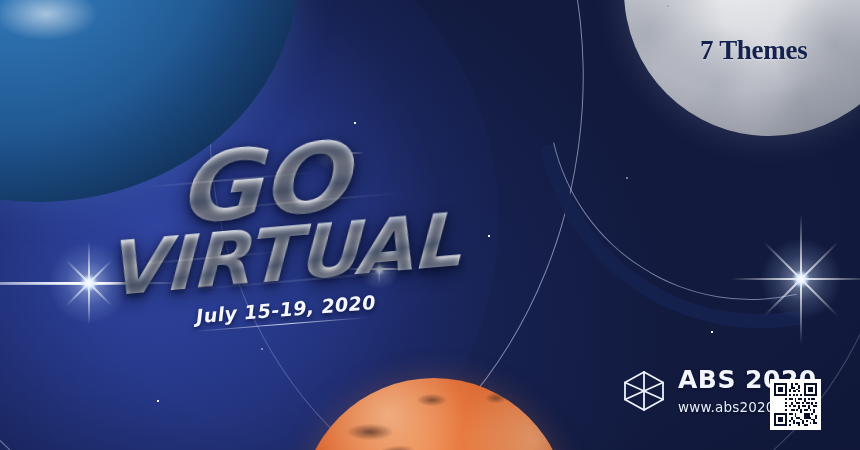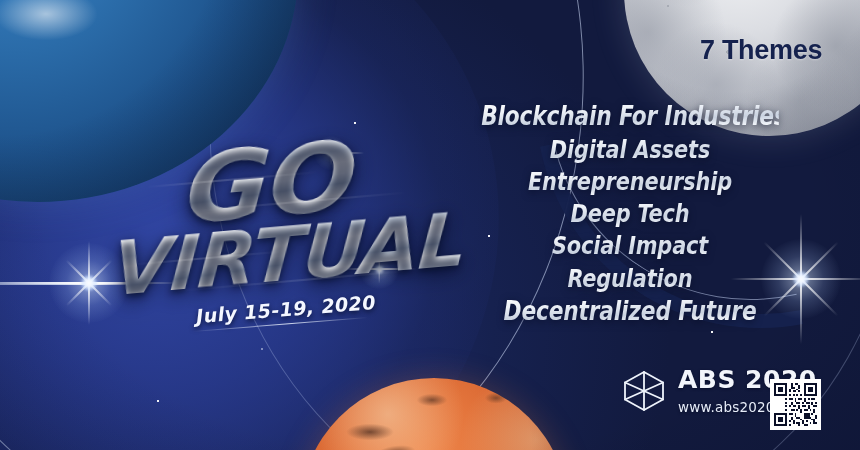--- a/index.html
+++ b/index.html
@@ -306,21 +306,21 @@
   }
   .date-underline{
     position:absolute;left:74px;top:178px;width:176px;height:1.4px;
     background:linear-gradient(to right, rgba(255,255,255,0) 0%, rgba(236,243,255,.85) 55%, rgba(255,255,255,0) 100%);
     transform:rotate(-4.5deg);
   }
 
   
   .themes-count{
     position:absolute;left:700px;top:35px;
-    font-family:Liberation Sans, sans-serif;
+    font-family:Liberation Serif, serif;
     font-weight:700;font-size:27px;color:#15224e;
     letter-spacing:-.3px;white-space:nowrap;
     text-shadow:0 1px 2px rgba(255,255,255,.35);
   }
 
   
   .themes{
     position:absolute;left:470px;top:100px;width:320px;
     text-align:center;
   }
@@ -432,29 +432,20 @@
   <div class="lockup">
     <div class="chrome word-go">GO</div>
     <div class="chrome word-virtual">VIRTUAL</div>
     <div class="streaks"></div>
     <div class="date">July 15-19, 2020</div>
     <div class="date-underline"></div>
   </div>
 
   <div class="themes-count">7 Themes</div>
 
-  <div class="themes">
-    <div class="theme-item big">Blockchain For Industries</div>
-    <div class="theme-item">Digital Assets</div>
-    <div class="theme-item">Entrepreneurship</div>
-    <div class="theme-item">Deep Tech</div>
-    <div class="theme-item">Social Impact</div>
-    <div class="theme-item">Regulation</div>
-    <div class="theme-item big">Decentralized Future</div>
-  </div>
 
   <div class="brand">
     <div class="brand-mark">
       <svg viewBox="0 0 48 44" width="48" height="44" fill="none" stroke="#eef3fb" stroke-width="1.8" stroke-linejoin="round" stroke-linecap="round">
         <polygon points="24,3 43,13.5 43,30.5 24,41 5,30.5 5,13.5"></polygon>
         <path d="M24,3 L24,22 L5,30.5"></path>
         <path d="M43,13.5 L24,22 L24,41"></path>
         <path d="M5,13.5 L24,22 L43,30.5"></path>
       </svg>
     </div>

